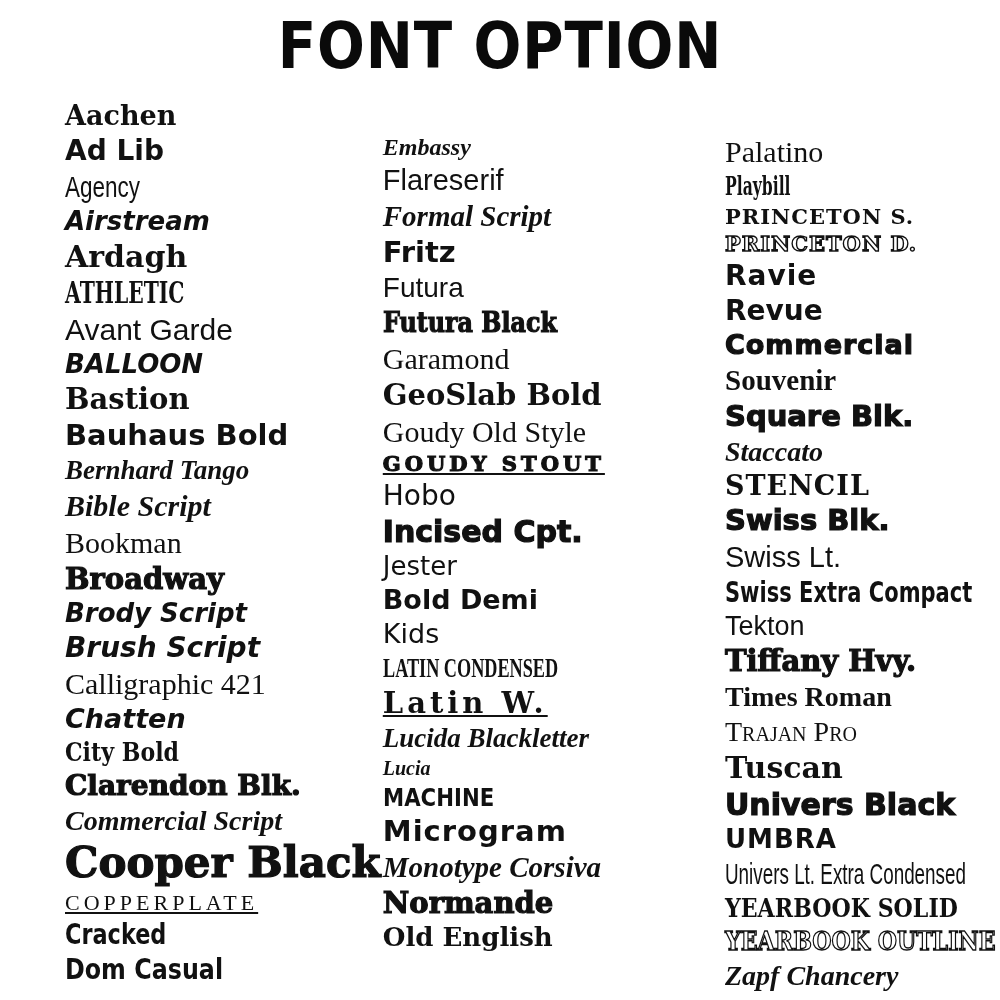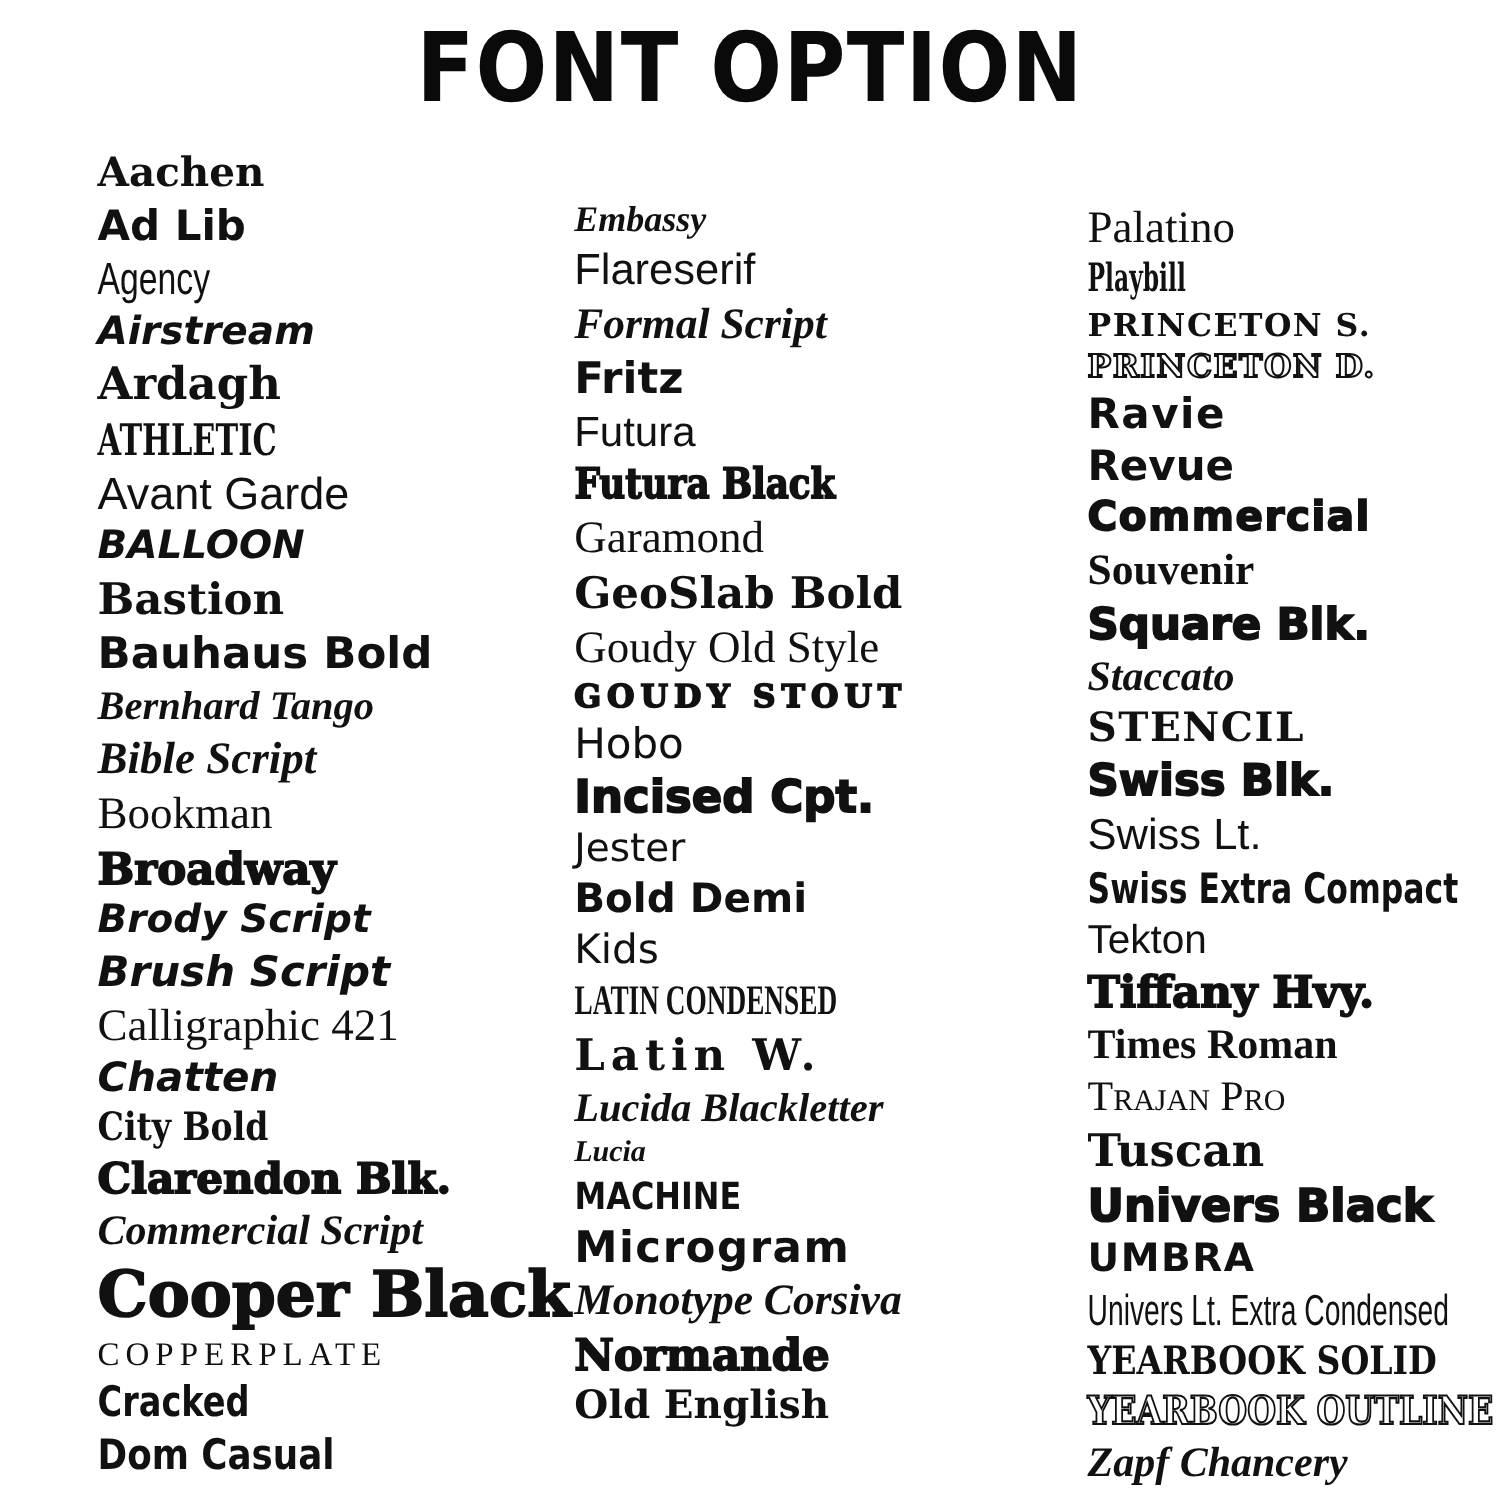--- a/index.html
+++ b/index.html
@@ -36,21 +36,21 @@
   .heavy   { -webkit-text-stroke:1.2px currentColor; }
   .outline { color:#ffffff; -webkit-text-stroke:1.4px #111111; }
   
   .cond60 { transform:scaleX(0.60); }
   .cond65 { transform:scaleX(0.65); }
   .cond70 { transform:scaleX(0.70); }
   .cond75 { transform:scaleX(0.75); }
   .cond80 { transform:scaleX(0.80); }
   .cond85 { transform:scaleX(0.85); }
   .ls1  { letter-spacing:1px; }
-  .wide { letter-spacing:4px; }
+  .wide { letter-spacing:4px;text-decoration:underline; }
   
   .sz20{font-size:20px}.sz21{font-size:21px}.sz22{font-size:22px}
   .sz23{font-size:28px}.sz24{font-size:24px}.sz25{font-size:25px}
   .sz26{font-size:26px}.sz27{font-size:27px}.sz28{font-size:28px}
   .sz29{font-size:29px}.sz30{font-size:30px}.sz31{font-size:42px}
 </style>
 </head>
 <body>
 
 <div class="page-title">FONT OPTION</div>

